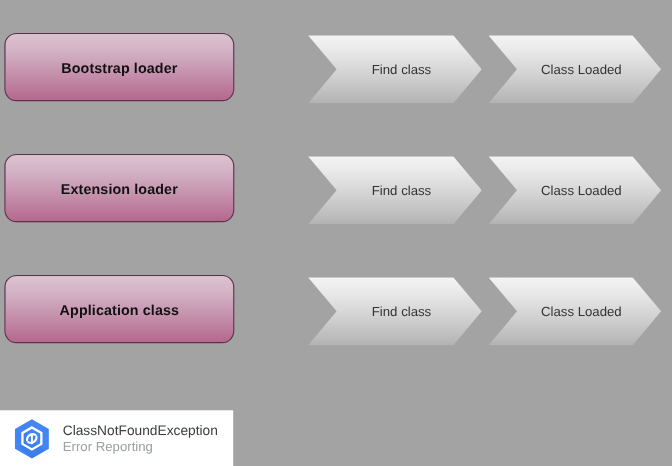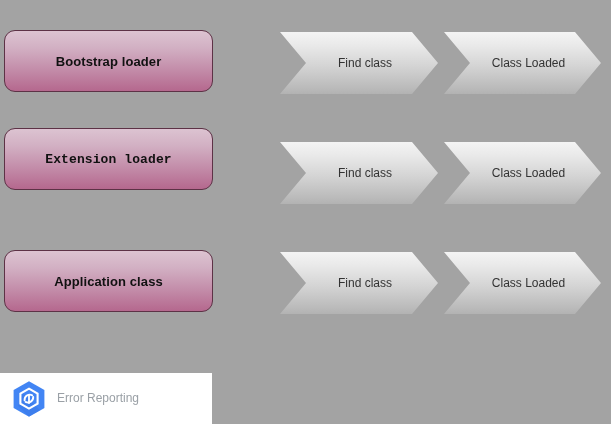--- a/index.html
+++ b/index.html
@@ -101,42 +101,41 @@
     justify-content: center;
     line-height: 1.18;
   }
   #error-title {
     font-size: 12.5px;
     color: #3c4043;
   }
   #error-subtitle {
     font-size: 12px;
     color: #9aa0a6;
-    text-align: center;
   }
 </style>
 </head>
 <body>
 
 <div id="stage">
 
   <div class="loader-box" style="top:30px;">
     <span class="loader-box-label">Bootstrap loader</span>
   </div>
 
   <div class="chevron-row" style="top:32px;">
     <div class="chevron chevron-a">
       <span class="chevron-label">Find class</span>
     </div>
     <div class="chevron chevron-b">
       <span class="chevron-label">Class Loaded</span>
     </div>
   </div>
 
-  <div class="loader-box" style="top:128px;font-family:Liberation Mono, monospace;">
+  <div class="loader-box" style="top:140px;">
     <span class="loader-box-label">Extension loader</span>
   </div>
 
   <div class="chevron-row" style="top:142px;">
     <div class="chevron chevron-a">
       <span class="chevron-label">Find class</span>
     </div>
     <div class="chevron chevron-b">
       <span class="chevron-label">Class Loaded</span>
     </div>
@@ -169,17 +168,18 @@
           <polygon points="20,9.6 28.6,14.6 28.6,24.6 20,29.6 11.4,24.6 11.4,14.6"></polygon>
         </g>
         <g fill="none" stroke="#ffffff" stroke-width="1.9" stroke-linecap="round">
           <path d="M23.2,16.3 A5.2,5.2 0 0 0 15.6,21.4"></path>
           <path d="M16.6,22.9 A5.2,5.2 0 0 0 24.2,17.9"></path>
         </g>
         <rect x="19.1" y="15.2" width="1.8" height="9.6" fill="#ffffff"></rect>
       </svg>
     </span>
     <span id="error-text">
+      <span id="error-title">ClassNotFoundException</span>
       <span id="error-subtitle">Error Reporting</span>
     </span>
   </div>
 
 </div>
 
 </body></html>

